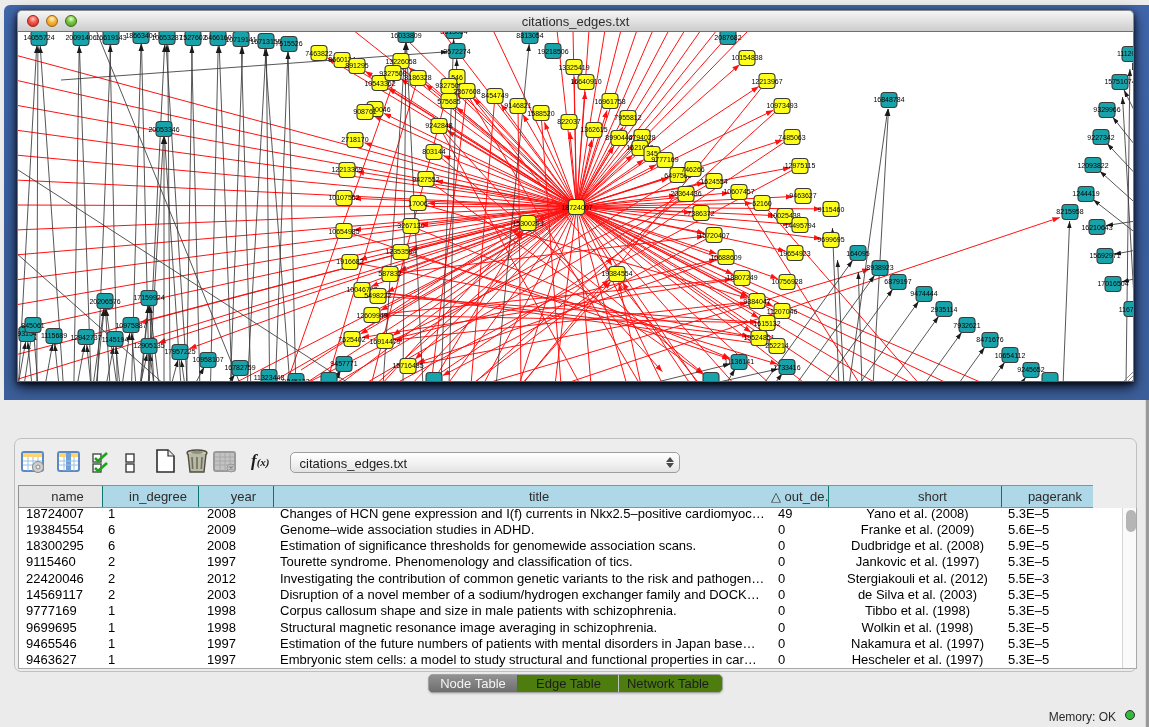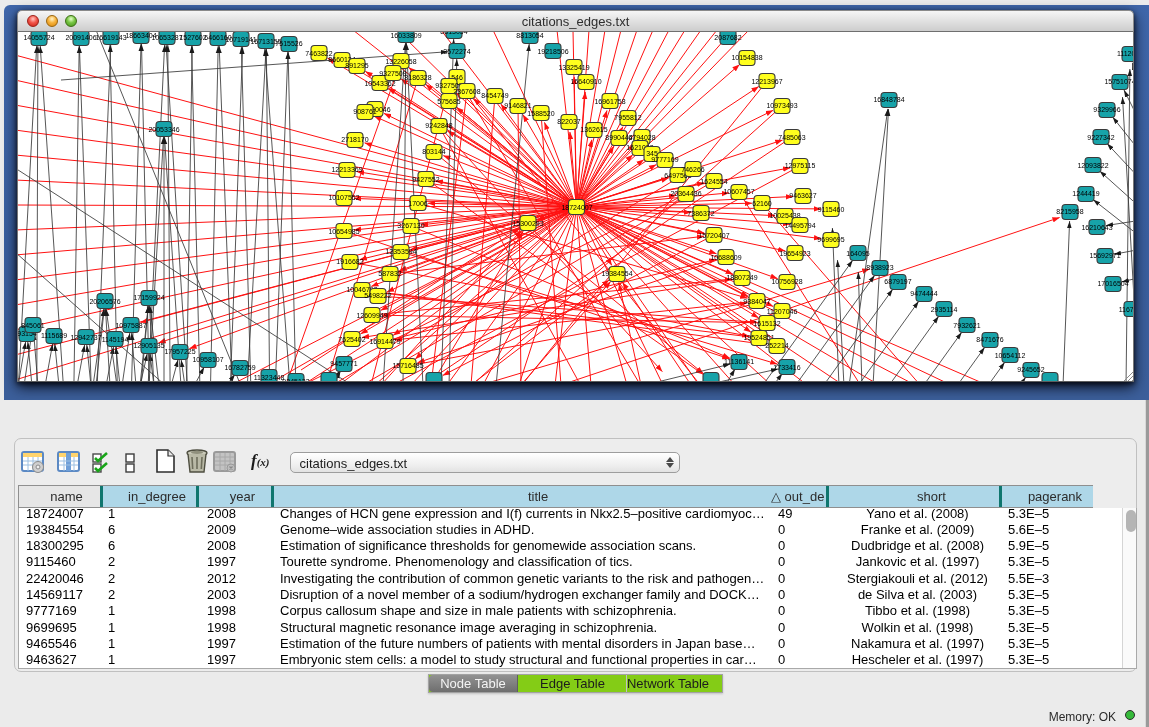--- a/index.html
+++ b/index.html
@@ -27,36 +27,36 @@
 #container{position:absolute;left:14px;top:38px;width:1123px;height:234px;
  background:#ededed;border:1px solid #c0c0c0;border-radius:7px}
 #combo{position:absolute;left:274.5px;top:12.5px;width:390px;height:21px;
  background:linear-gradient(180deg,#ffffff,#ededed 70%,#e2e2e2);
  border:1px solid #9d9d9d;border-radius:5px;font-size:13px;color:#1c1c1c}
 #combo .lbl{position:absolute;left:9px;top:3px}
 .tri{position:absolute;width:0;height:0;border-left:4px solid transparent;border-right:4px solid transparent}
 #thead{position:absolute;left:3px;top:46px;width:1075px;height:23px;
  border:1px solid #8f8f8f;background:#aed7e8;font-size:13px;color:#2c2c2c}
 .hc{position:absolute;top:0;height:21px;line-height:21px;text-align:center;text-indent:14px;white-space:nowrap;overflow:hidden;
- border-right:3px solid #0f766e;background:#aed7e8}
+ border-right:1px solid #0f766e;background:#aed7e8}
 #tbody{position:absolute;left:3px;top:69px;width:1119px;height:161px;background:#fff;
  border-left:1px solid #a9a9a9;border-right:1px solid #a9a9a9;border-bottom:1px solid #a9a9a9;
  overflow:hidden}
 .trow{position:absolute;left:0;width:1119px;height:16px;line-height:15px;font-size:13px;color:#000}
 .trow span{position:absolute;top:0;white-space:nowrap}
 .trow .ctr{text-align:center}
 #vscroll{position:absolute;left:1103px;top:0;width:16px;height:161px;background:#fafafa;
  border-left:1px solid #d5d5d5}
 #vthumb{position:absolute;left:3px;top:2px;width:10px;height:22px;background:#b5b5b5;border-radius:5px}
-#tabs{position:absolute;left:428px;top:274px;width:295px;height:19px;background:#84cc16;
- border:1px solid #a2a2a2;border-radius:0;font-size:13px;box-shadow:0 1px 2px rgba(0,0,0,0.18)}
+#tabs{position:absolute;left:428px;top:274px;width:295px;height:19px;background:#4d7c0f;
+ border:1px solid #a2a2a2;border-radius:5px;font-size:13px;box-shadow:0 1px 2px rgba(0,0,0,0.18)}
 #tabs div{position:absolute;top:0;height:17px;line-height:17px;text-align:center;color:#1c1c1c}
 #seg1{left:0;width:89px;background:linear-gradient(180deg,#929292,#6e6e6e);
  color:#f4f4f4 !important;border-radius:4px 0 0 4px;border-right:1px solid #5f5f5f}
-#seg2{left:90px;width:108px;border-right:1px solid #c2c2c2}
+#seg2{left:90px;width:100px;border-right:1px solid #c2c2c2}
 #seg3{left:183px;width:112px}
 #mem{position:absolute;right:33px;top:310px;font-size:12px;color:#2a2a2a}
 #memdot{position:absolute;right:14px;top:310px;width:10px;height:10px;border-radius:50%;
  background:#35b93a;border:1.5px solid #2d2d2d}
 #rstrip{position:absolute;left:1145px;top:400px;width:4px;height:327px;background:#9a9a9a;
  border-left:1px solid #d8d8d8}
 .icon{position:absolute;top:12px}
 </style></head>
 <body>
 <div id="desktop">

